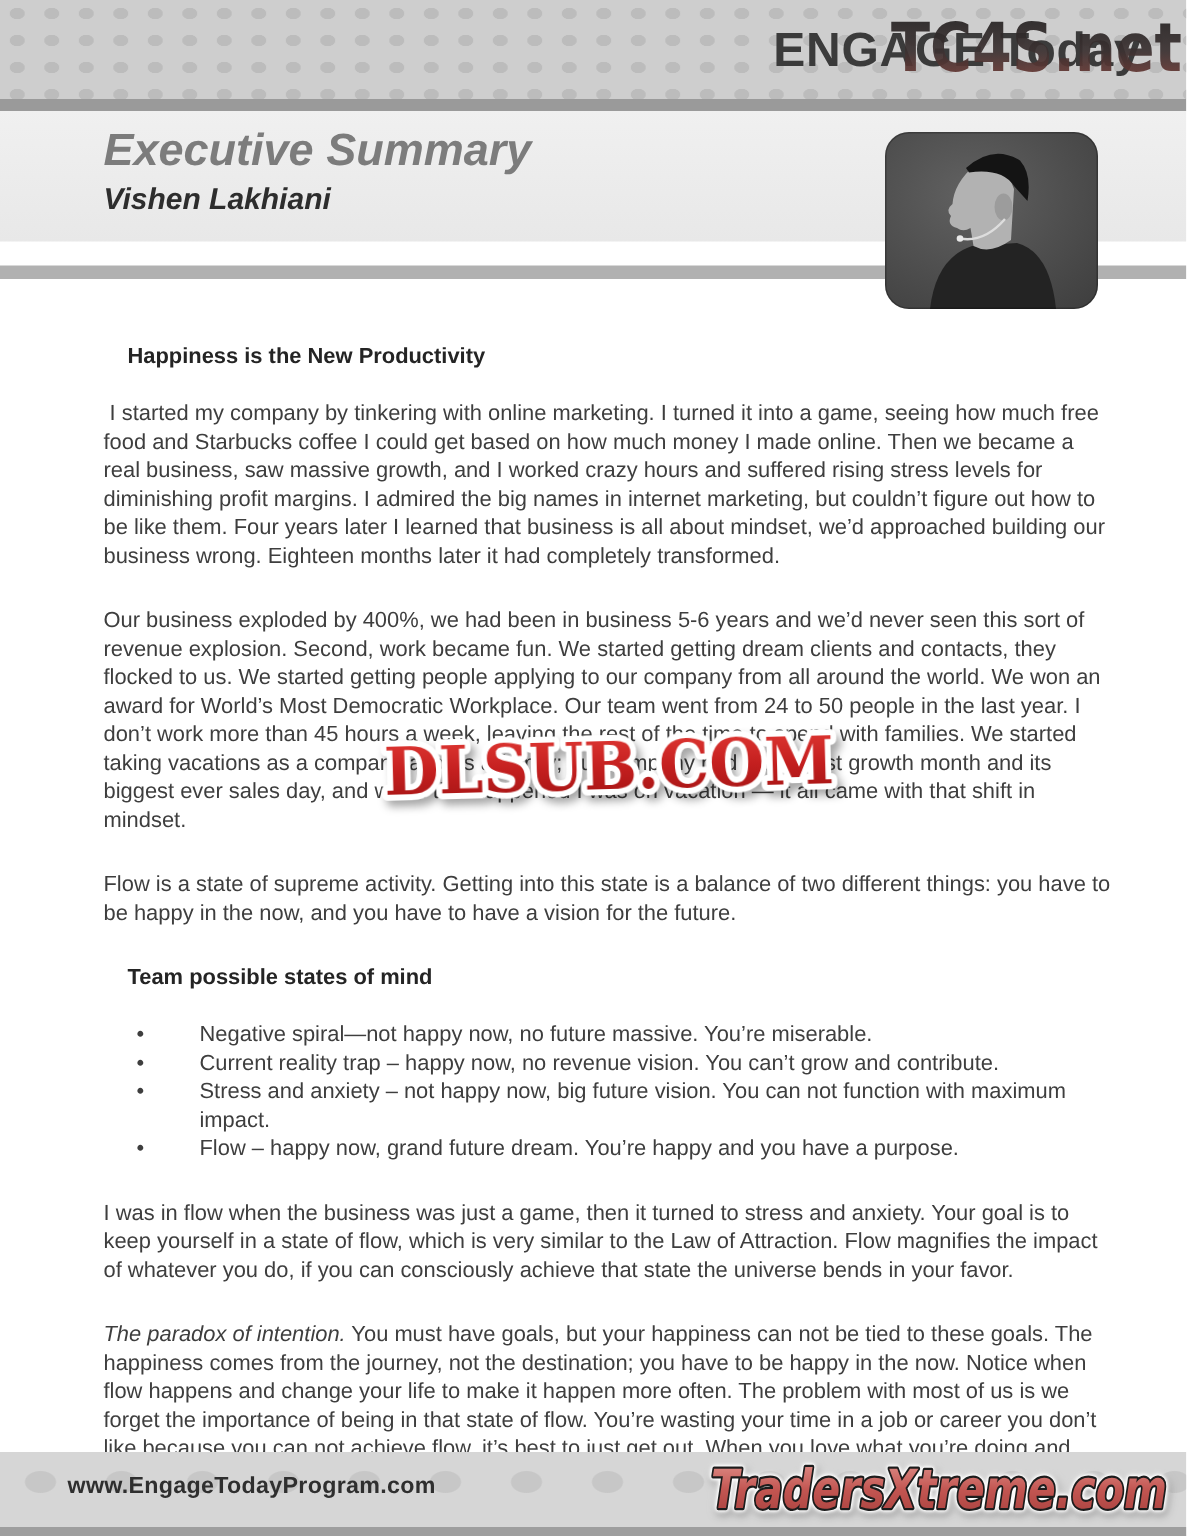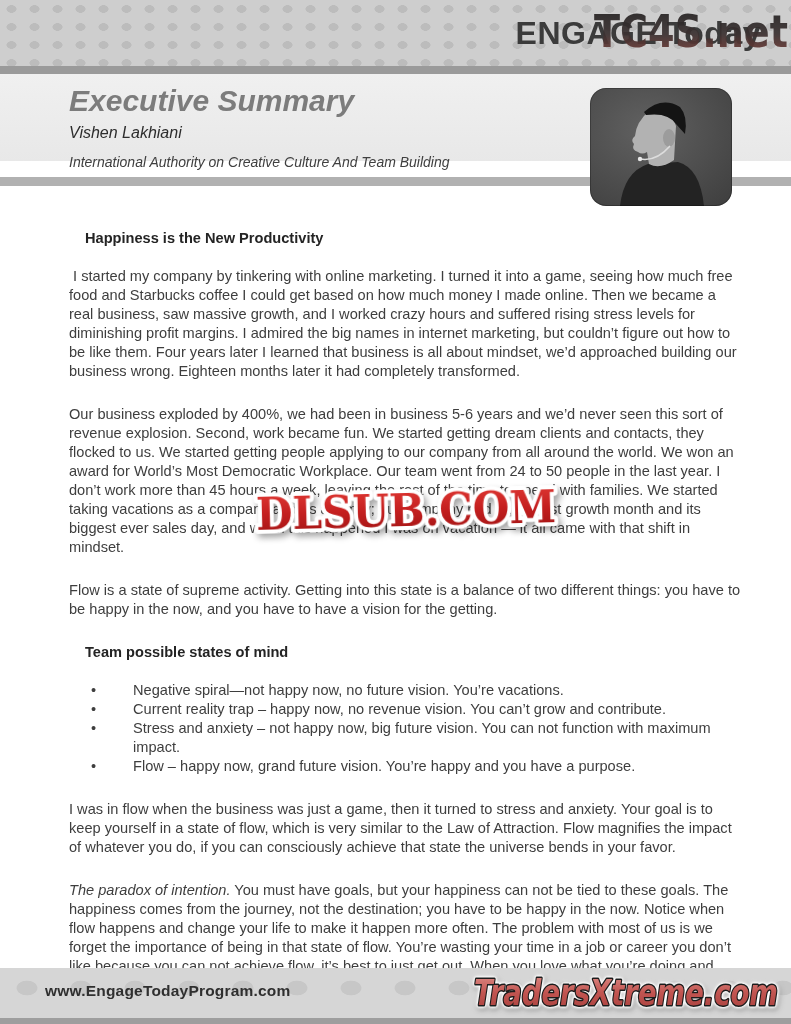--- a/index.html
+++ b/index.html
@@ -26,21 +26,21 @@
 
   .divider-1 { position:absolute; left:0; top:66px; width:791px; height:8px; background:#9a9a9a; }
 
   
   .title-band {
     position:absolute; left:0; top:74px; width:791px; height:87px;
     background:linear-gradient(#f0f0f0, #e8e8e8);
     padding:10px 0 4px 69px;
   }
   .doc-title { font-size:30px; font-weight:bold; font-style:italic; color:#7c7c7c; line-height:34px; }
-  .doc-author { font-size:16px; font-weight:normal; font-style:italic; color:#2d2d2d; line-height:28px; margin-top:1px; }
+  .doc-author { font-size:20px; font-weight:bold; font-style:italic; color:#2d2d2d; line-height:28px; margin-top:1px; }
   .doc-subtitle { font-size:14px; font-style:italic; color:#3f3f3f; margin-top:7px; }
 
   .divider-2 { position:absolute; left:0; top:177px; width:791px; height:9px; background:#b1b1b1; }
 
   .photo {
     position:absolute; left:590px; top:88px; width:142px; height:118px;
     border-radius:16px; overflow:hidden; z-index:4; display:block;
   }
 
   
@@ -96,21 +96,20 @@
         </linearGradient>
       </defs>
       <text x="100" y="46" text-anchor="middle" font-size="45" font-weight="bold" font-family="'DejaVu Sans', sans-serif" fill="url(#tcgrad)" opacity="0.93" textLength="194" lengthAdjust="spacingAndGlyphs">TC4S.net</text>
     </svg>
   </div>
   <div class="divider-1"></div>
 
   <div class="title-band">
     <div class="doc-title">Executive Summary</div>
     <div class="doc-author">Vishen Lakhiani</div>
-    <div class="doc-subtitle">International Authority on Creative Culture And Team Building</div>
   </div>
   <div class="divider-2"></div>
 
   <svg class="photo" viewBox="0 0 142 118">
     <defs>
       <radialGradient id="pbg" cx="0.4" cy="0.35" r="0.9">
         <stop offset="0" stop-color="#616161"></stop>
         <stop offset="1" stop-color="#3d3d3d"></stop>
       </radialGradient>
     </defs>
@@ -121,38 +120,38 @@
     <ellipse cx="79" cy="50" rx="6" ry="9" fill="#9c9c9c"></ellipse>
     <path d="M80,58 Q66,74 50,71" stroke="#dddddd" stroke-width="1.6" fill="none"></path>
     <circle cx="50" cy="71" r="2.2" fill="#e8e8e8"></circle>
     <rect width="142" height="118" fill="none" stroke="rgba(0,0,0,0.25)" stroke-width="2" rx="16"></rect>
   </svg>
 
   <div class="content">
     <div class="sect-heading">Happiness is the New Productivity</div>
     <p> I started my company by tinkering with online marketing. I turned it into a game, seeing how much free food and Starbucks coffee I could get based on how much money I made online. Then we became a real business, saw massive growth, and I worked crazy hours and suffered rising stress levels for diminishing profit margins. I admired the big names in internet marketing, but couldn’t figure out how to be like them. Four years later I learned that business is all about mindset, we’d approached building our business wrong. Eighteen months later it had completely transformed.</p>
     <p>Our business exploded by 400%, we had been in business 5-6 years and we’d never seen this sort of revenue explosion. Second, work became fun. We started getting dream clients and contacts, they flocked to us. We started getting people applying to our company from all around the world. We won an award for World’s Most Democratic Workplace. Our team went from 24 to 50 people in the last year. I don’t work more than 45 hours a week, leaving the rest of the time to spend with families. We started taking vacations as a company and as a family; our company had hit its best growth month and its biggest ever sales day, and when this happened I was on vacation — it all came with that shift in mindset.</p>
-    <p>Flow is a state of supreme activity. Getting into this state is a balance of two different things: you have to be happy in the now, and you have to have a vision for the getting.</p>
+    <p>Flow is a state of supreme activity. Getting into this state is a balance of two different things: you have to be happy in the now, and you have to have a vision for the future.</p>
     <div class="sect-heading">Team possible states of mind</div>
     <ul class="state-list">
       <li>
         <span class="bullet">•</span>
-        <span class="li-text">Negative spiral—not happy now, no future vision. You’re vacations.</span>
+        <span class="li-text">Negative spiral—not happy now, no future massive. You’re miserable.</span>
       </li>
       <li>
         <span class="bullet">•</span>
         <span class="li-text">Current reality trap – happy now, no revenue vision. You can’t grow and contribute.</span>
       </li>
       <li>
         <span class="bullet">•</span>
         <span class="li-text">Stress and anxiety – not happy now, big future vision. You can not function with maximum impact.</span>
       </li>
       <li>
         <span class="bullet">•</span>
-        <span class="li-text">Flow – happy now, grand future vision. You’re happy and you have a purpose.</span>
+        <span class="li-text">Flow – happy now, grand future dream. You’re happy and you have a purpose.</span>
       </li>
     </ul>
     <p>I was in flow when the business was just a game, then it turned to stress and anxiety. Your goal is to keep yourself in a state of flow, which is very similar to the Law of Attraction. Flow magnifies the impact of whatever you do, if you can consciously achieve that state the universe bends in your favor.</p>
     <p><em class="lead-italic">The paradox of intention.</em><span> You must have goals, but your happiness can not be tied to these goals. The happiness comes from the journey, not the destination; you have to be happy in the now. Notice when flow happens and change your life to make it happen more often. The problem with most of us is we forget the importance of being in that state of flow. You’re wasting your time in a job or career you don’t like because you can not achieve flow, it’s best to just get out. When you love what you’re doing and you have big dreams, you stay in that state of flow and your impact is amazing.</span></p>
   </div>
 
   <svg class="dlsub-stamp" width="320" height="62" viewBox="0 0 320 62">
     <defs>
       <linearGradient id="dlgrad" x1="0" y1="0" x2="0" y2="1">
         <stop offset="0" stop-color="#e23a35"></stop>

